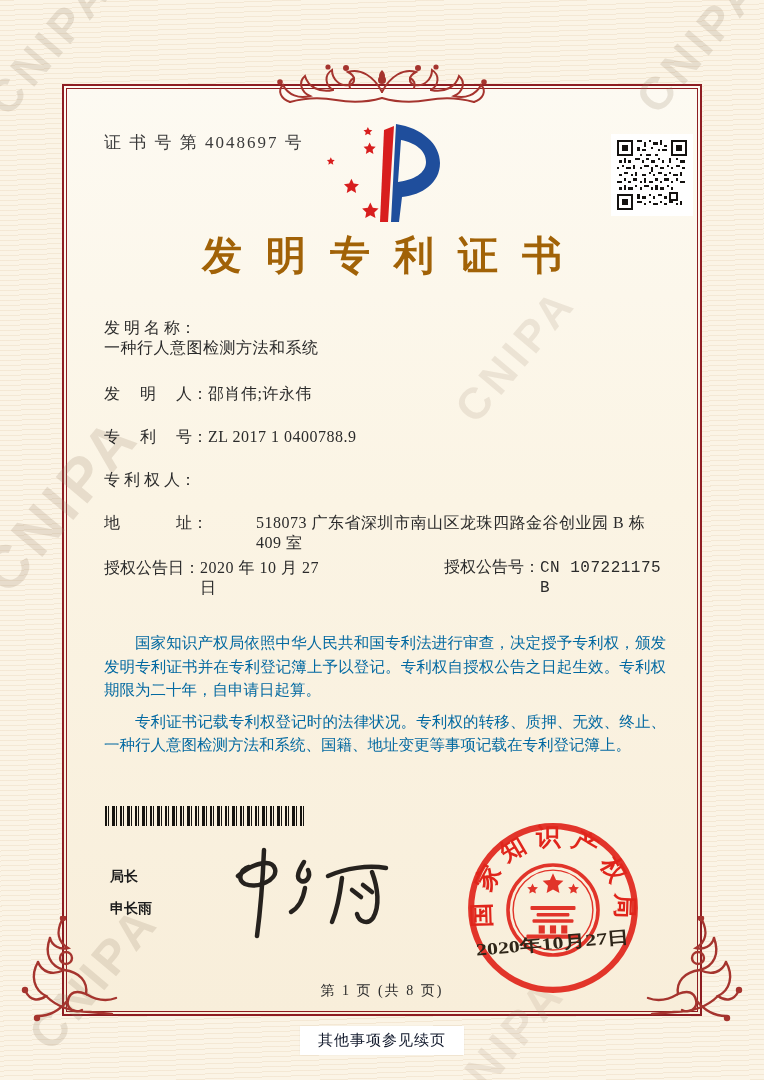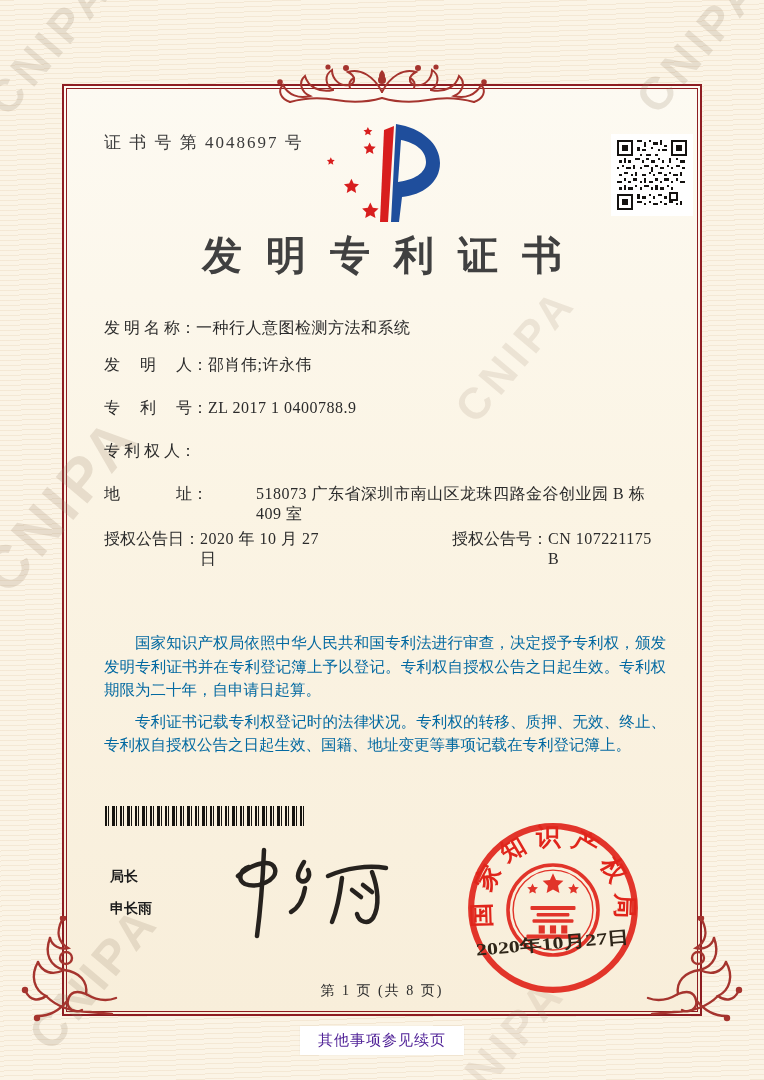--- a/index.html
+++ b/index.html
@@ -31,28 +31,28 @@
   }
   .content { position:absolute; inset:0; z-index:3;padding-left:35px; }
   .cert-no {
     position:absolute; left:104px; top:131px; font-size:17px; color:#3a3a3a;
     letter-spacing:2px; white-space:pre;
   }
   .logo { position:absolute; left:322px; top:122px; }
   .qr { position:absolute; left:611px; top:134px; width:82px; height:82px; background:#fff; padding:4px; }
   .title {
     position:absolute; left:0; top:228px; width:100%; text-align:center;
-    font-size:40px; font-weight:600; color:#404040; letter-spacing:24px; text-indent:24px;
+    font-size:40px; font-weight:600; color:#a16207; letter-spacing:24px; text-indent:24px;
   }
   .fields { position:absolute; left:104px; top:318px; width:562px; font-size:16px; color:#2b2b2b; }
   .frow { display:flex; align-items:flex-start; line-height:20px; margin-bottom:23px; }
-  .frow.first { margin-bottom:17px; }
+  .frow.first { margin-bottom:26px;flex-direction:column; }
   .flabel { white-space:pre; flex:0 0 auto; }
   .fvalue { max-width:448px; letter-spacing:0.5px; }
-  .pair2 { display:flex; margin-left:113px; }
+  .pair2 { display:flex; margin-left:113px;font-family:Liberation Mono, monospace; }
   .paras {
     position:absolute; left:104px; top:631px; width:562px;
     font-size:15.5px; line-height:23.5px; color:#0369a1; text-align:justify;
   }
   .paras p { text-indent:2em; margin-bottom:8px; }
   .barcode {
     position:absolute; left:105px; top:806px; width:202px; height:20px;
     background:repeating-linear-gradient(90deg,
       #15130f 0 2px, transparent 2px 3px,
       #15130f 3px 4px, transparent 4px 7px,
@@ -65,21 +65,21 @@
   }
   .sig-block .name { margin-top:18px; }
   .signature { position:absolute; left:212px; top:842px; }
   .seal { position:absolute; left:465px; top:820px; }
   .page-num {
     position:absolute; left:0; top:982px; width:100%; text-align:center;
     font-size:14px; color:#2b2b2b; letter-spacing:2px;
   }
   .note-box {
     position:absolute; left:50%; top:1026px; transform:translateX(-50%);
-    background:#ffffff; padding:5px 18px; font-size:15px; color:#4c1d95;
+    background:#ffffff; padding:5px 18px; font-size:15px; color:#0f172a;
     letter-spacing:1px; white-space:nowrap; box-shadow:0 0 2px rgba(0,0,0,0.05);
   }
   .orn { position:absolute; z-index:4; pointer-events:none; }
 </style>
 </head>
 <body>
 
 <div class="page">
 
   <div class="watermark" style="left:-34px; top:18px; font-size:46px;">CNIPA</div>
@@ -151,21 +151,21 @@
         <span class="fvalue">2020 年 10 月 27 日</span>
         <span class="pair2">
           <span class="flabel">授权公告号：</span>
           <span class="fvalue">CN 107221175 B</span>
         </span>
       </div>
     </div>
 
     <div class="paras">
       <p>国家知识产权局依照中华人民共和国专利法进行审查，决定授予专利权，颁发发明专利证书并在专利登记簿上予以登记。专利权自授权公告之日起生效。专利权期限为二十年，自申请日起算。</p>
-      <p>专利证书记载专利权登记时的法律状况。专利权的转移、质押、无效、终止、专利权自授权公告之日起生效、国籍、地址变更等事项记载在专利登记簿上。</p>
+      <p>专利证书记载专利权登记时的法律状况。专利权的转移、质押、无效、终止、一种行人意图检测方法和系统、国籍、地址变更等事项记载在专利登记簿上。</p>
     </div>
 
     <div class="barcode"></div>
 
     <div class="sig-block">
       <div>局长</div>
       <div class="name">申长雨</div>
     </div>
 
     <div class="signature">

